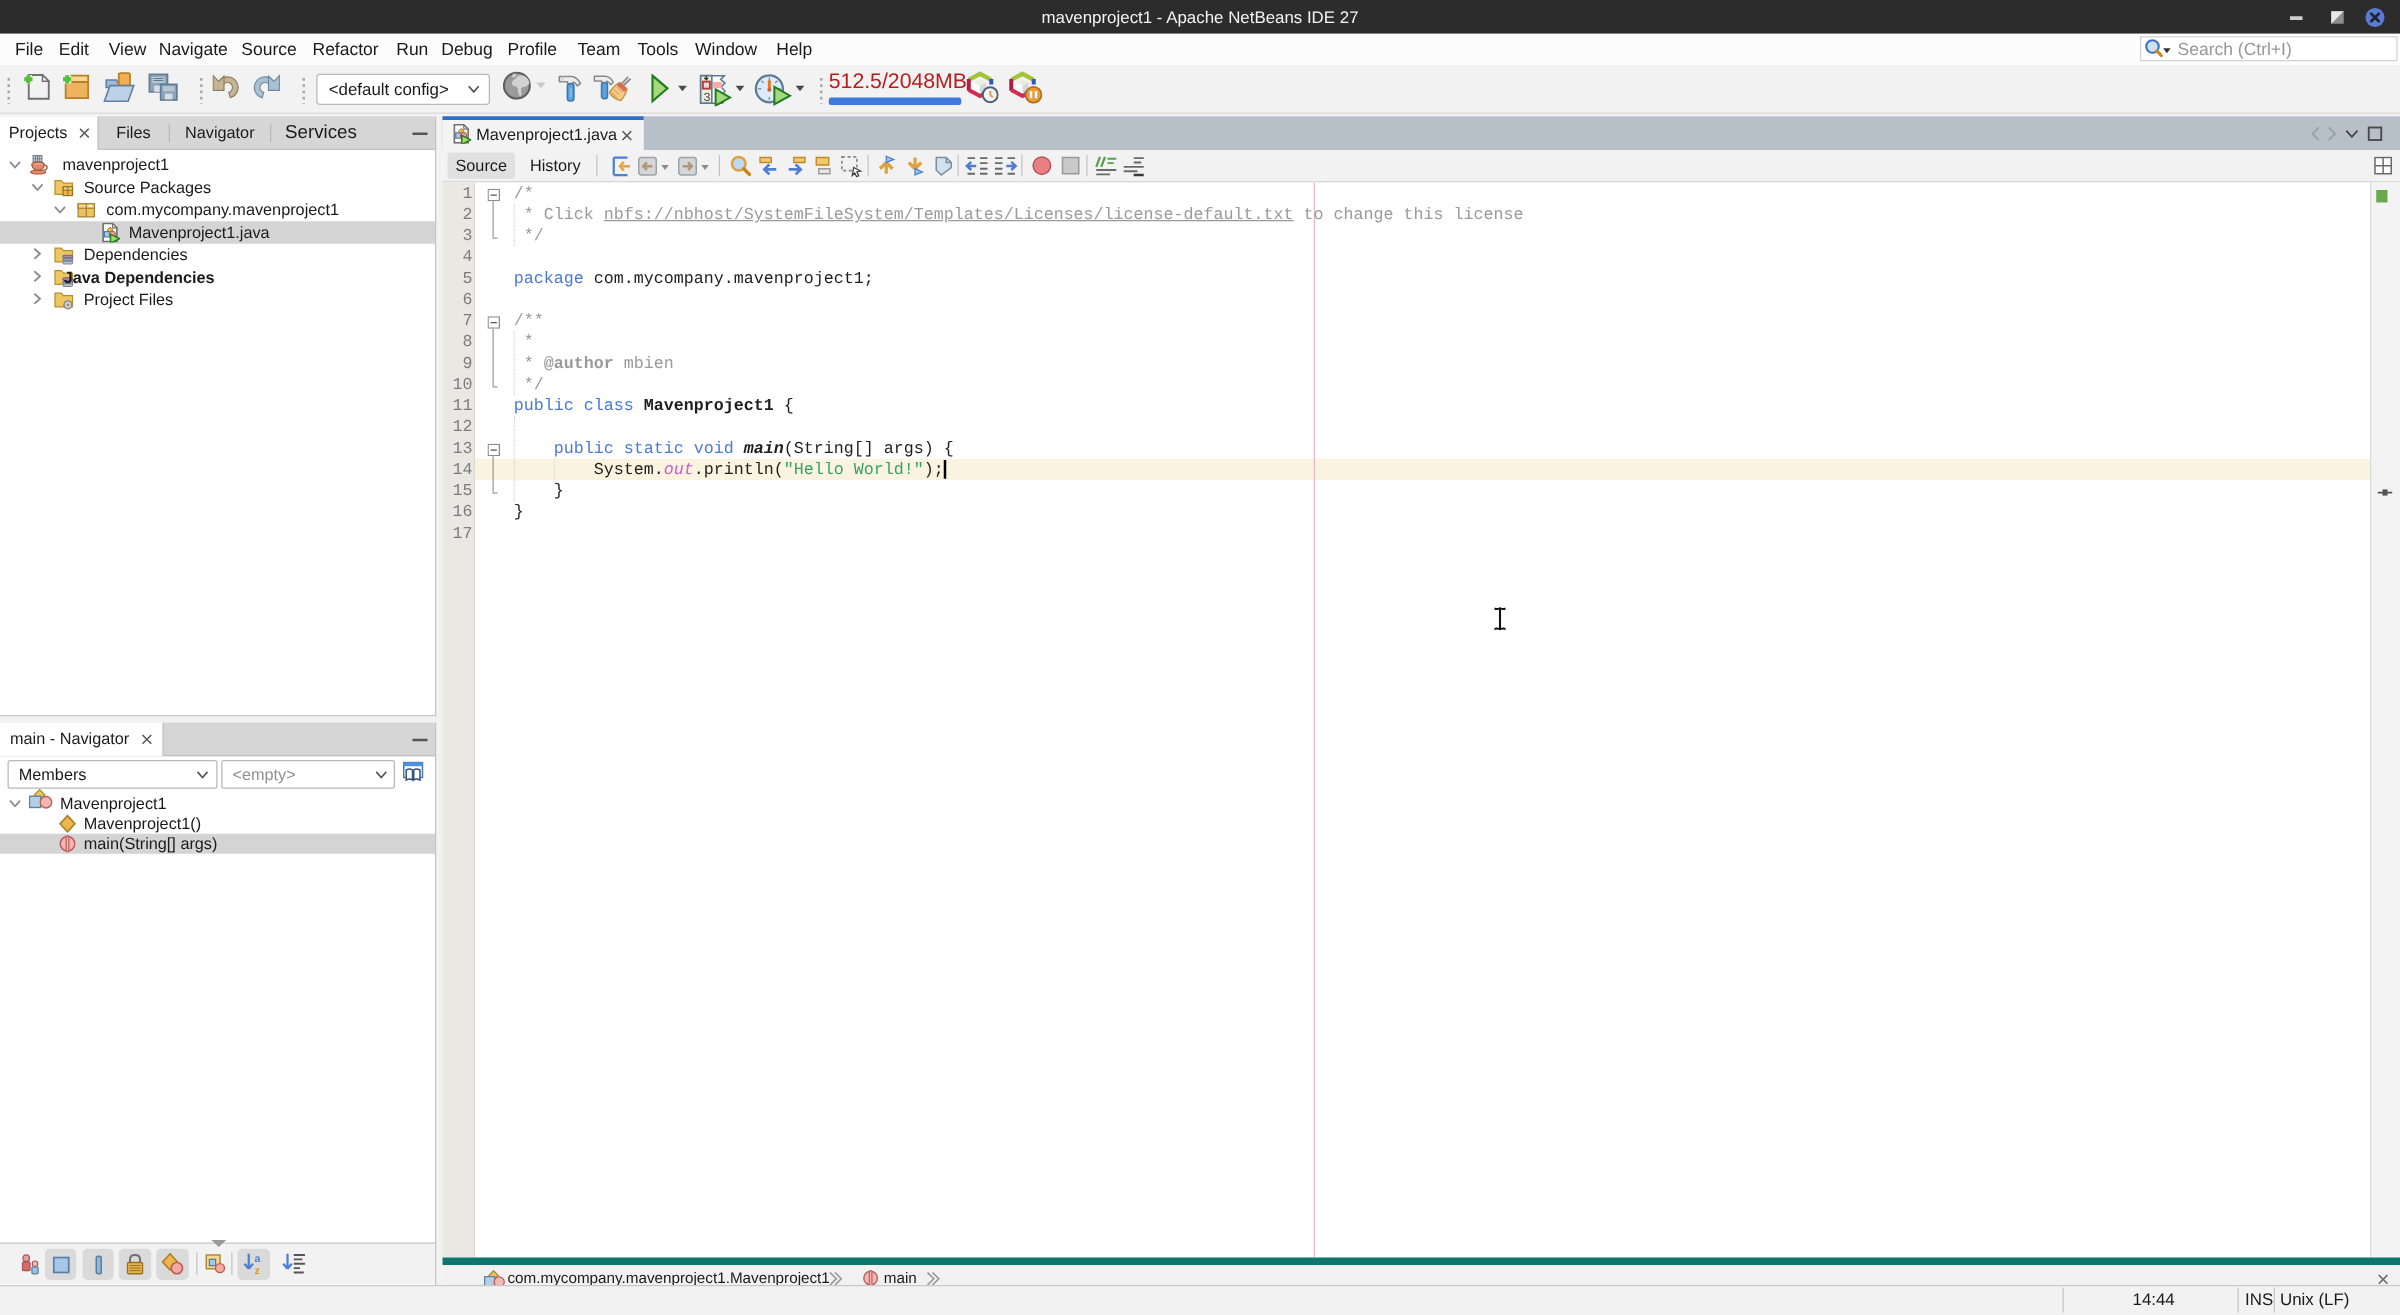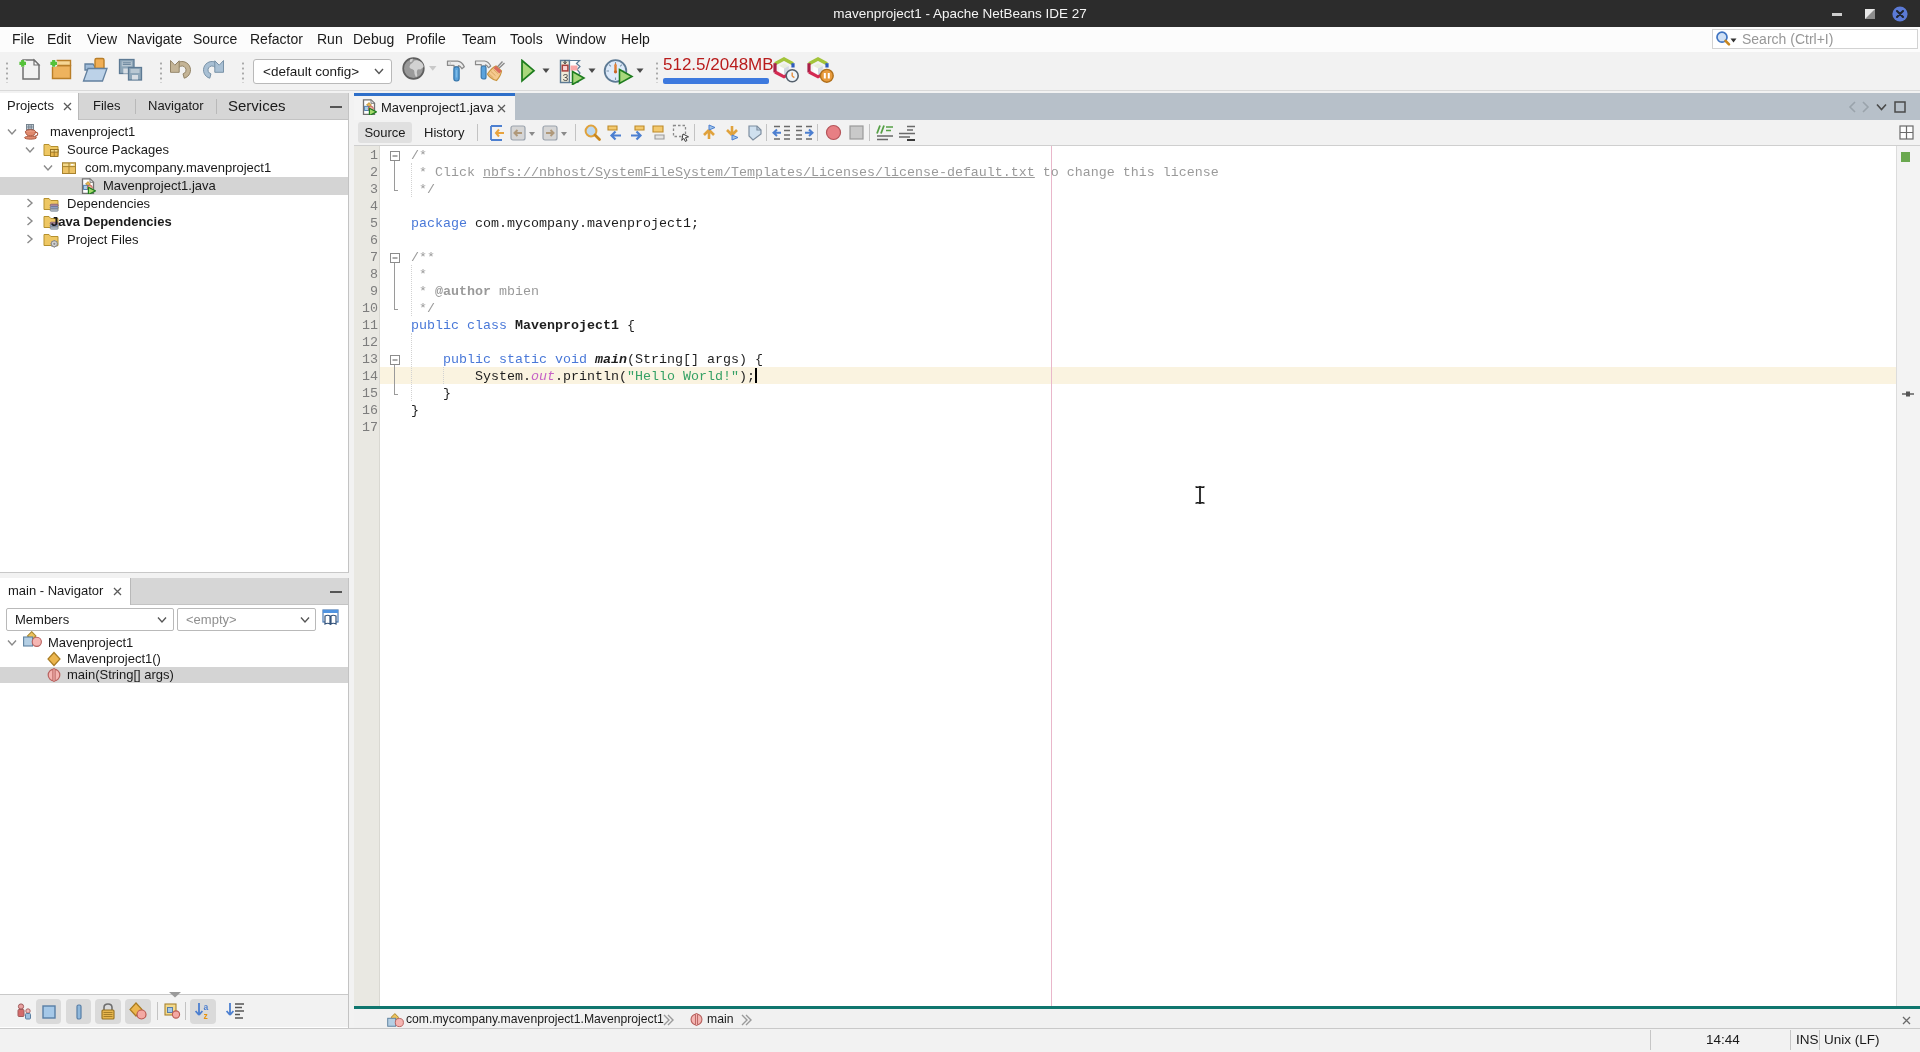--- a/index.html
+++ b/index.html
@@ -596,21 +596,21 @@
 
     <span class="kw">public static void</span> <span class="bld" style="font-style:italic;">main</span>(String[] args) {
         System.<span class="fld">out</span>.println(<span class="str">"Hello World!"</span>);
     }
 }
 </div>
 
     <div class="abs" style="left:401px;top:222px;width:2px;height:15px;background:#000;"></div>
   </div>
 
-  <div class="abs" style="left:0;top:913px;width:1566px;height:22px;background:#f1f1f1;border-top:3px solid #0f766e;">
+  <div class="abs" style="left:0;top:913px;width:1566px;height:22px;background:#f1f1f1;border-top:6px solid #0f766e;">
     <svg class="abs" style="left:33px;top:4px;" width="18" height="15" viewBox="0 0 20 17">
       <path d="M8.7,0.7 l4.2,4.2 l-4.2,4.2 l-4.2,-4.2 z" fill="#ecc25e" stroke="#a8862e" stroke-width="1.1"></path>
       <rect x="0.6" y="6" width="9" height="9" fill="#b4cfe4" stroke="#5f82a0" stroke-width="1.1"></rect>
       <circle cx="13.8" cy="10.8" r="4.6" fill="#f5b5b2" stroke="#b8625f" stroke-width="1.1"></circle>
     </svg>
     <span class="abs" style="left:52px;top:0;line-height:21px;font-size:12.2px;color:#1a1a1a;">com.mycompany.mavenproject1.Mavenproject1</span>
     <svg class="abs" style="left:308px;top:5px;" width="12" height="12" viewBox="0 0 12 12">
         <path d="M2,1 L7,6 L2,11 M6,1 L11,6 L6,11" fill="none" stroke="#9a9a9a" stroke-width="1.4"></path>
       </svg>
     <svg class="abs" style="left:335px;top:3px;" width="15" height="15" viewBox="0 0 16 16">

